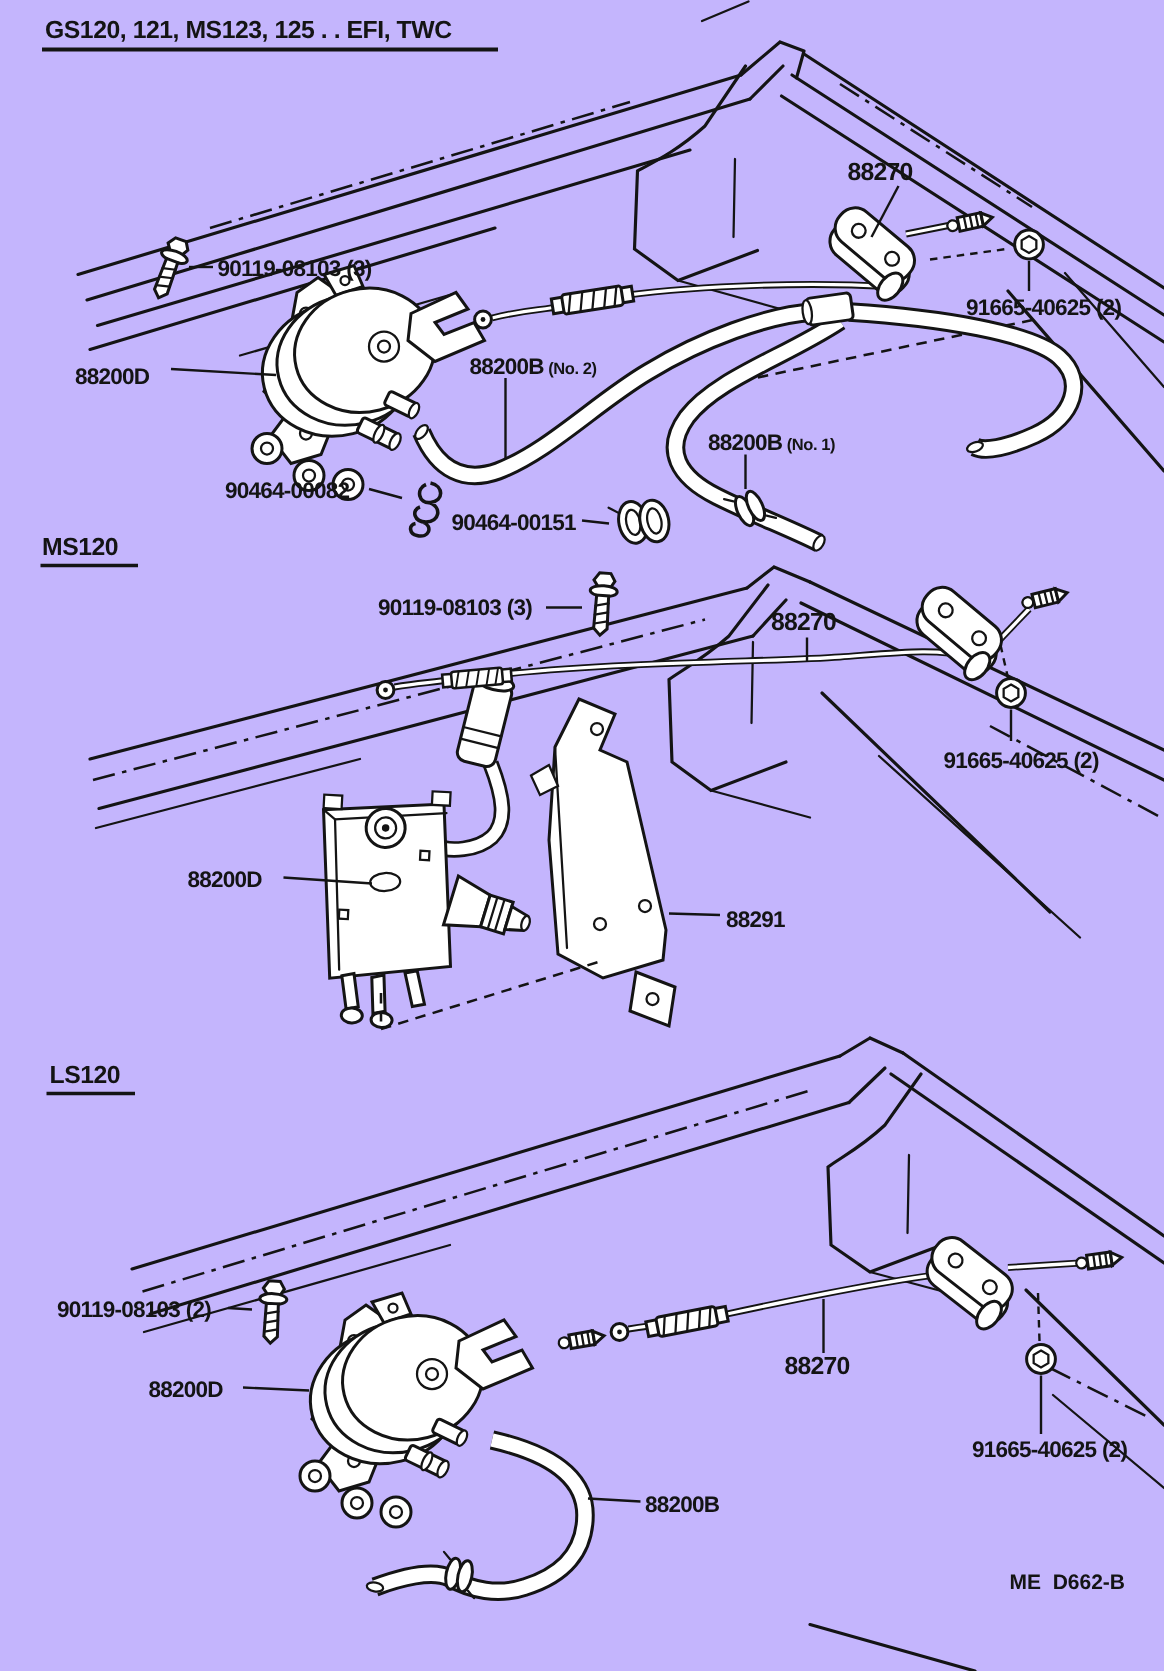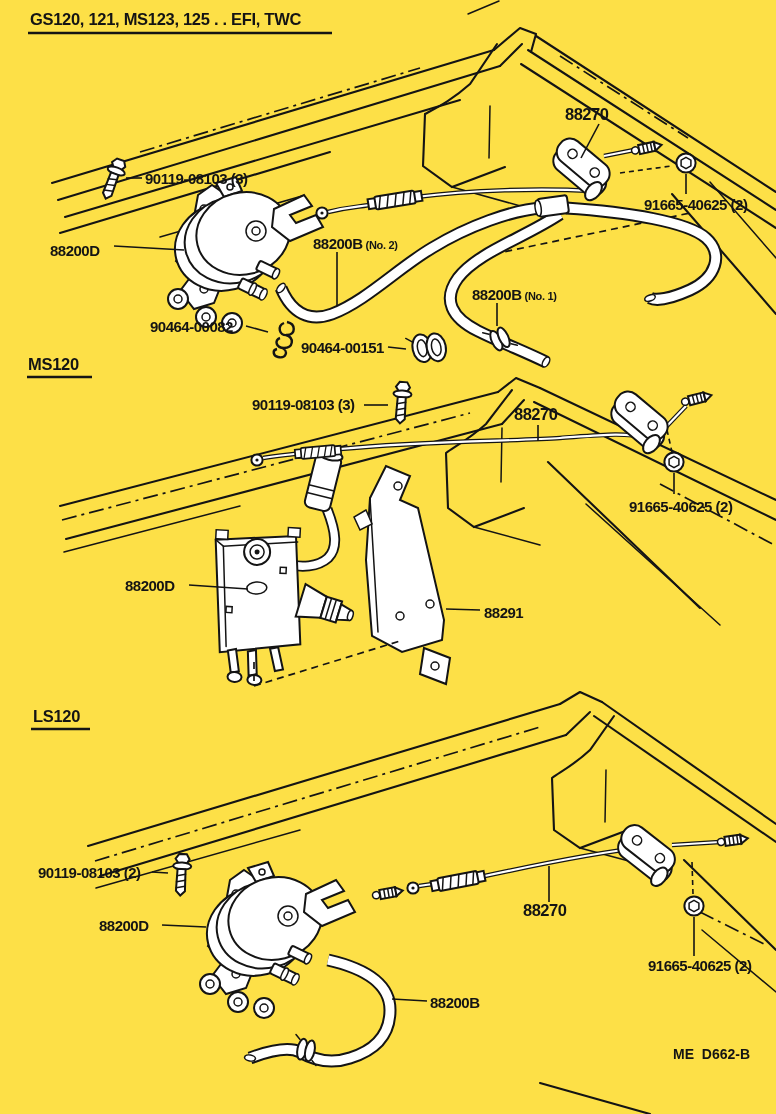--- a/index.html
+++ b/index.html
@@ -1,16 +1,16 @@
 <!DOCTYPE html>
 <html><head>
 <meta charset="utf-8">
 <style>
   html,body { margin:0; padding:0; background:#e8e8e8; }
-  .page { position:relative; width:776px; height:1114px; background:#fde047; margin:0 auto; overflow:hidden; }
+  .page { position:relative; width:776px; height:1114px; background:#c4b5fd; margin:0 auto; overflow:hidden; }
   svg { display:block; }
   .ln   { stroke:#141414; stroke-width:2.1; fill:none; stroke-linecap:round; }
   .thin { stroke-width:1.5; }
   .dd   { stroke:#141414; stroke-width:1.7; fill:none; stroke-dasharray:15 5 3 5; }
   .dsh  { stroke:#141414; stroke-width:1.7; fill:none; stroke-dasharray:7 5; }
   .dshf { stroke:#141414; stroke-width:1.6; fill:none; stroke-dasharray:5 4; }
   .part { fill:#ffffff; stroke:#141414; stroke-width:2; }
   .part-thin { fill:#ffffff; stroke:#141414; stroke-width:1.5; }
   .tube-o { fill:none; stroke:#141414; stroke-width:13; }
   .tube-i { fill:none; stroke:#ffffff; stroke-width:9; }

